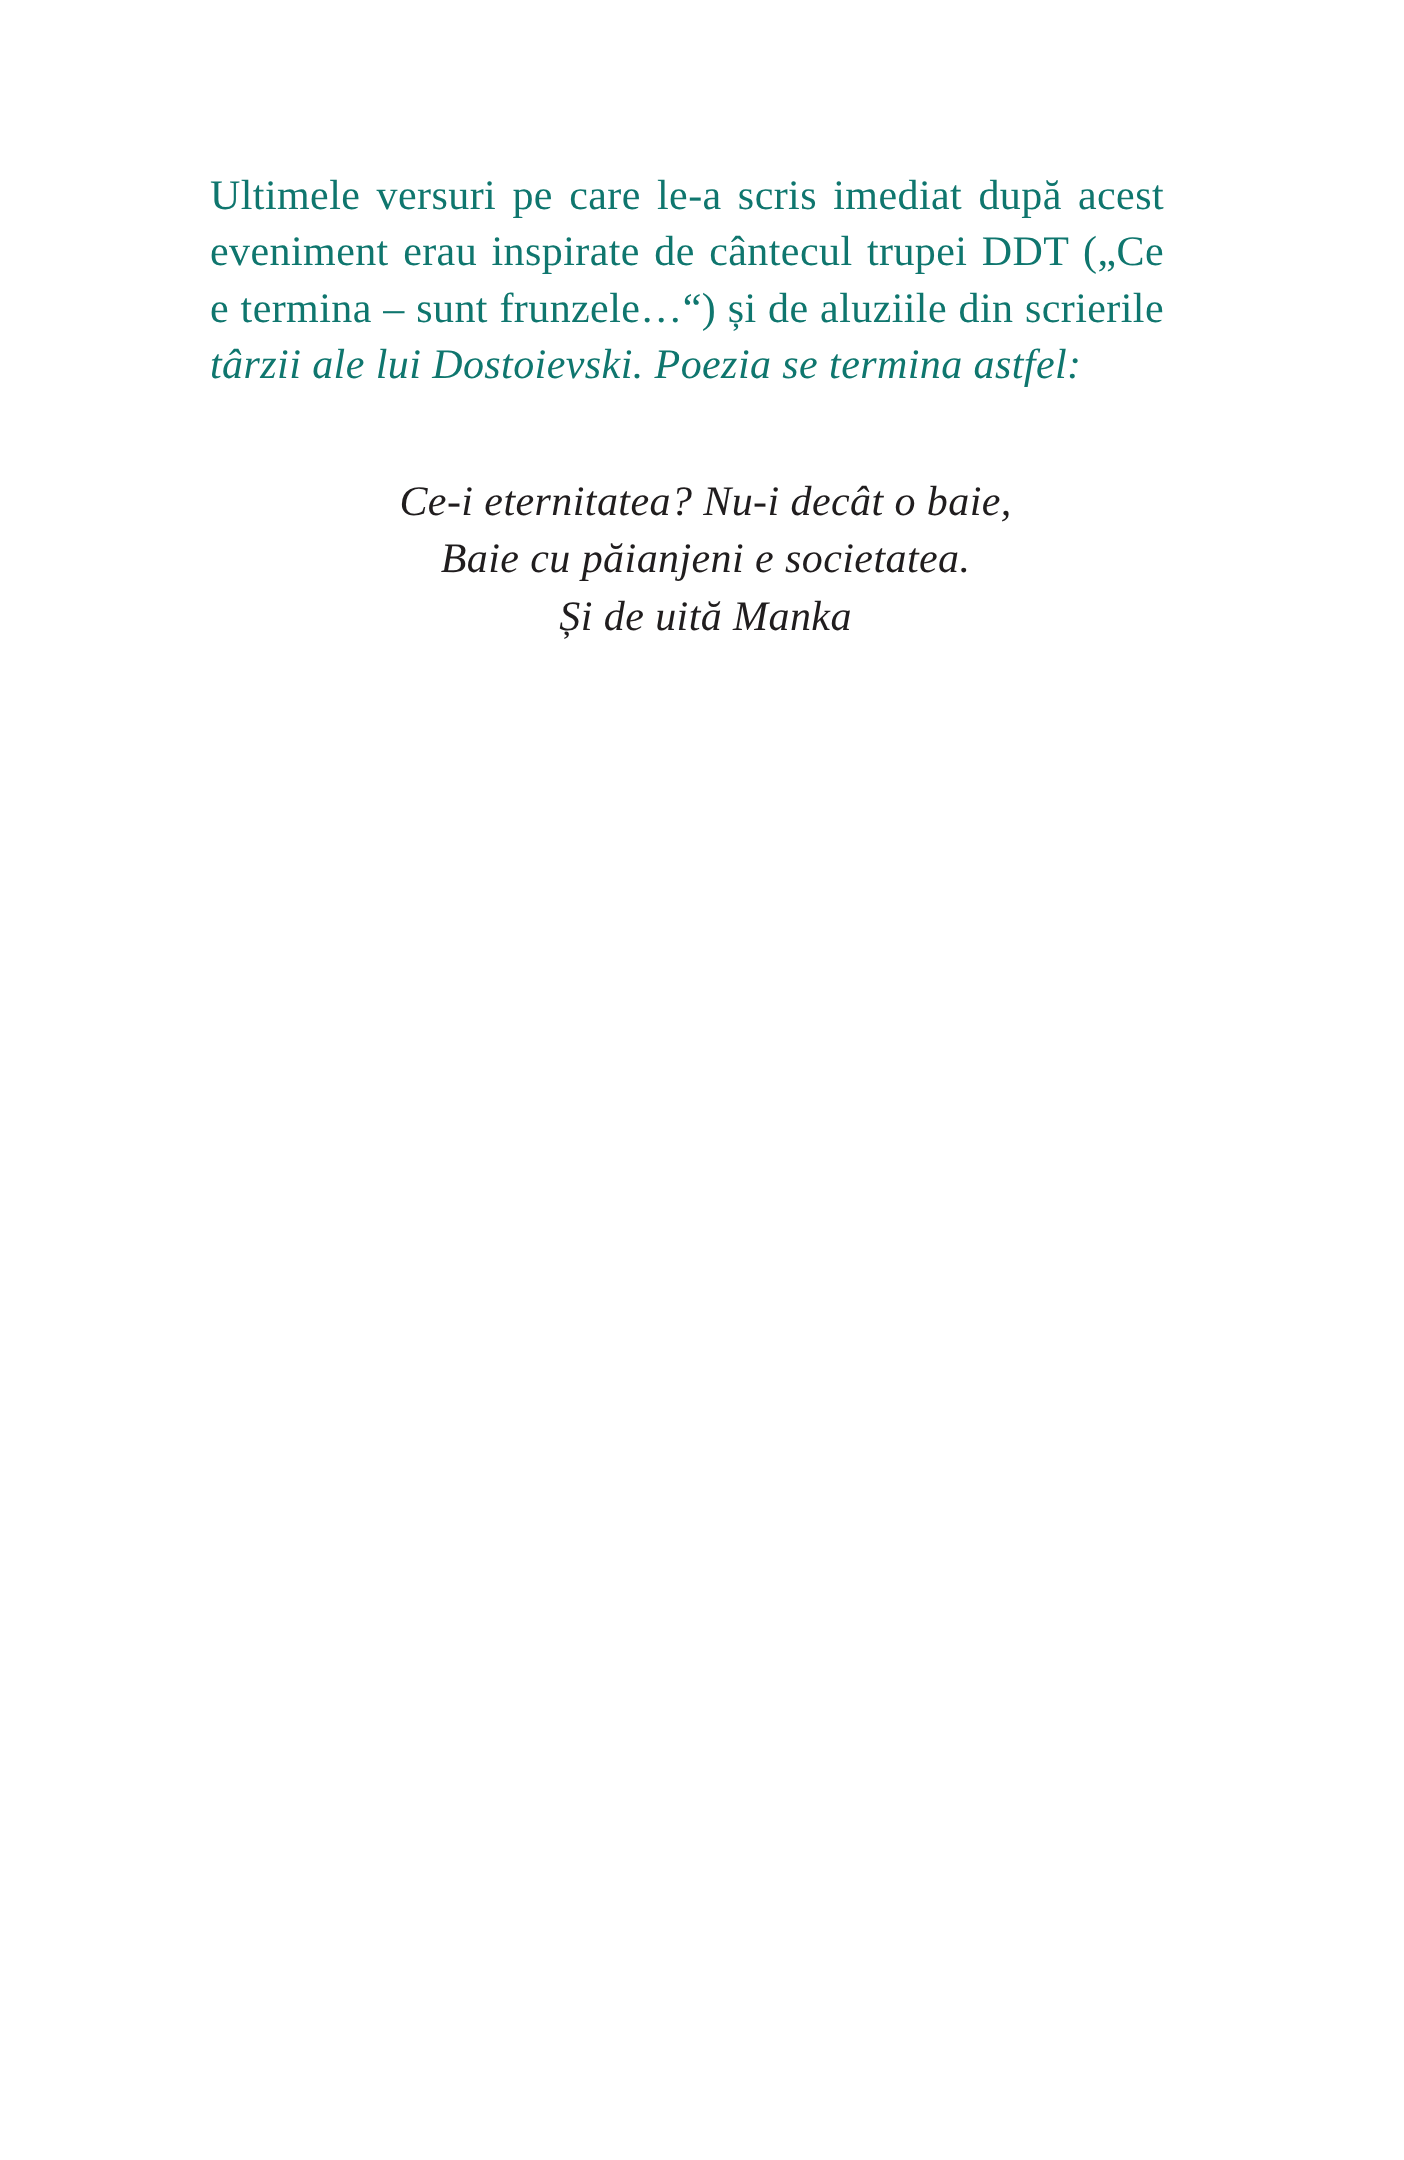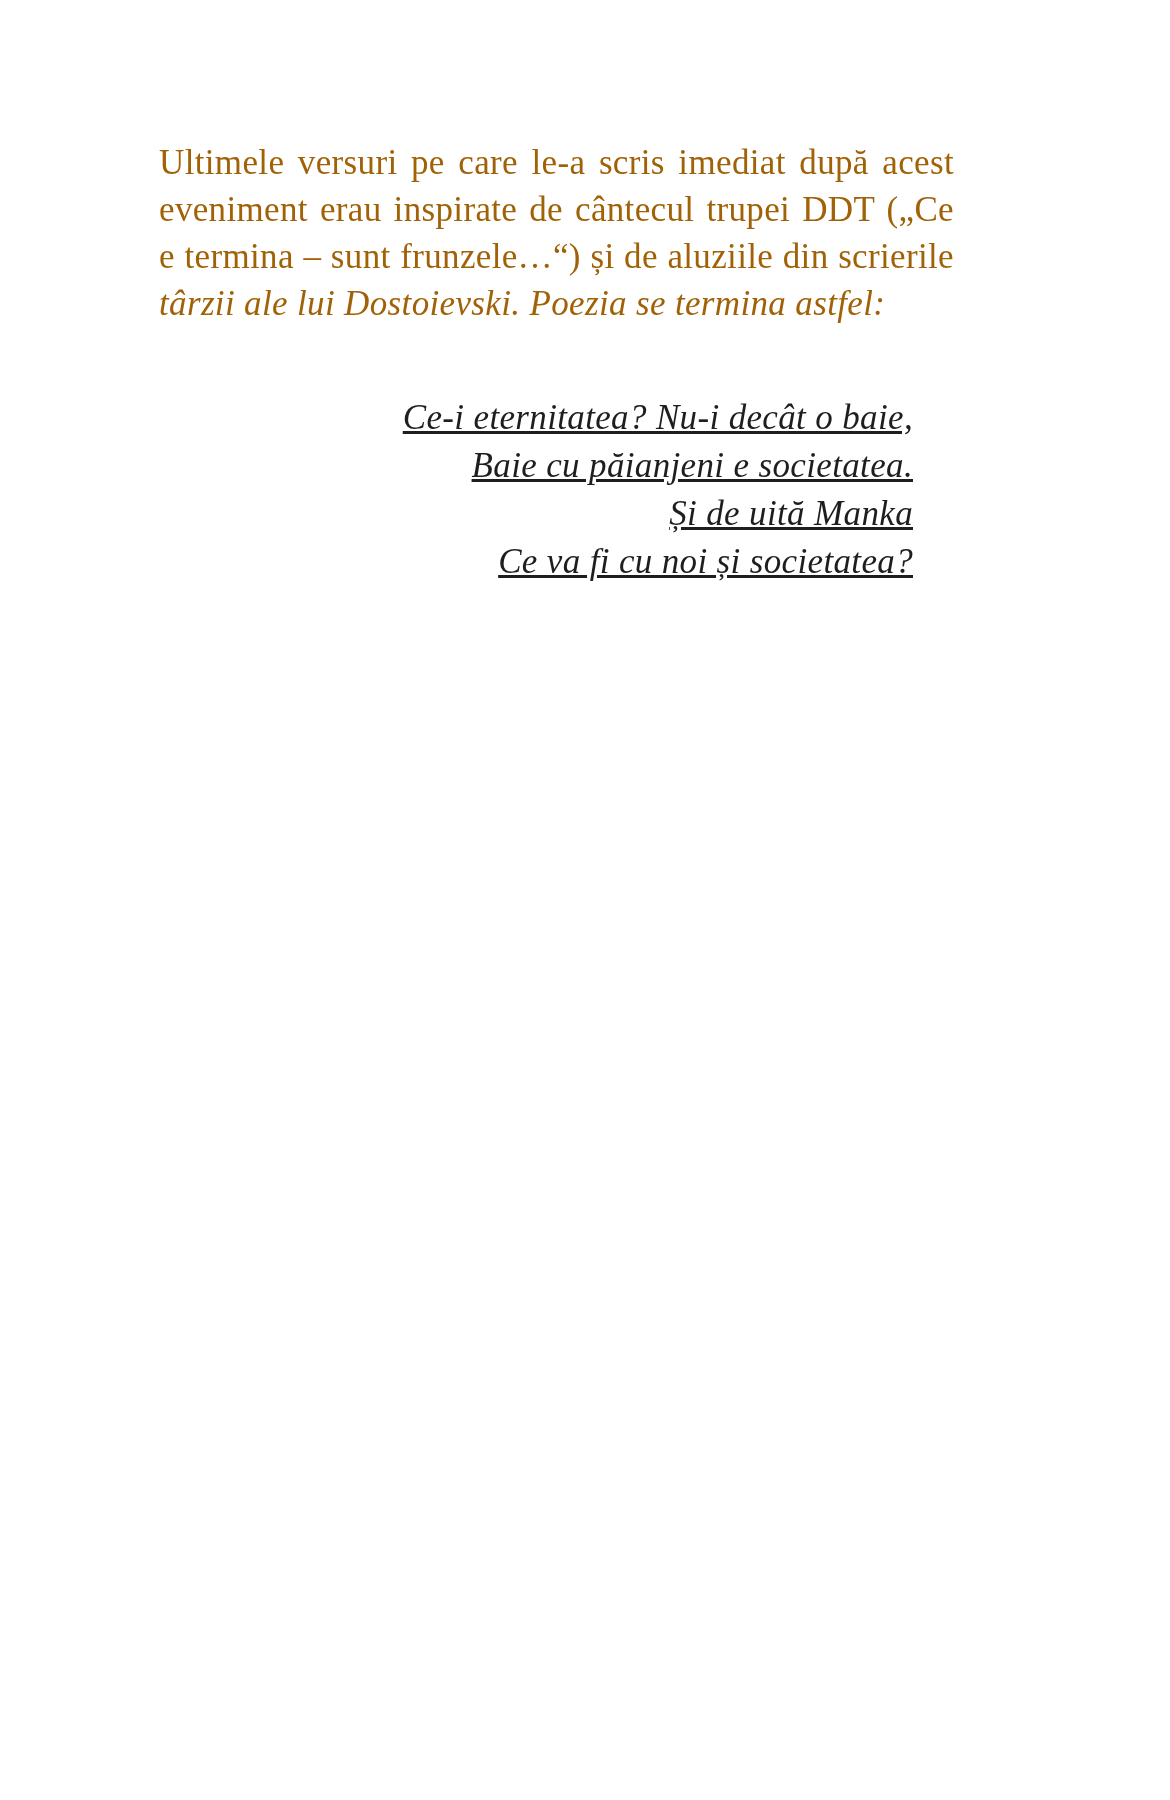--- a/index.html
+++ b/index.html
@@ -9,26 +9,26 @@
   .page {
     position: relative;
     width: 1170px;
     height: 1800px;
     background: #ffffff;
     overflow: hidden;
     font-family: "Liberation Serif", "DejaVu Serif", serif;
   }
   .text-block {
     position: absolute;
-    left: 159px;
+    left: 175px;
     top: 139px;
     width: 795px;
     font-size: 35px;
     line-height: 47px;
-    color: #a16207;
+    color: #0f766e;
     letter-spacing: 0.01em;
   }
   .para-line {
     white-space: normal;
   }
   .para-line.just {
     text-align: justify;
     text-align-last: justify;
   }
   .para-line.last {
@@ -40,37 +40,35 @@
     left: 263px;
     top: 394px;
     width: 650px;
     font-size: 35px;
     line-height: 48px;
     font-style: italic;
     color: #201d1e;
     letter-spacing: 0.01em;
   }
   .poem-line {
-    text-align: right;
+    text-align: center;
     white-space: nowrap;
-    text-decoration: underline;
   }
 </style>
 </head>
 <body>
 
 <div class="page">
 
   <div class="text-block">
     <div class="para-line just">Ultimele versuri pe care le-a scris imediat după acest</div>
     <div class="para-line just">eveniment erau inspirate de cântecul trupei DDT („Ce</div>
     <div class="para-line just">e termina – sunt frunzele…“) și de aluziile din scrierile</div>
     <div class="para-line last">târzii ale lui Dostoievski. Poezia se termina astfel:</div>
   </div>
 
   <div class="poem-block">
     <div class="poem-line">Ce-i eternitatea? Nu-i decât o baie,</div>
     <div class="poem-line">Baie cu păianjeni e societatea.</div>
     <div class="poem-line">Și de uită Manka</div>
-    <div class="poem-line">Ce va fi cu noi și societatea?</div>
   </div>
 
 </div>
 
 </body></html>

